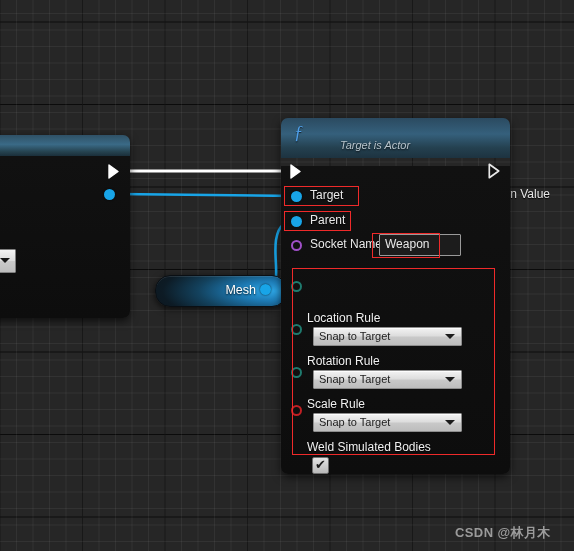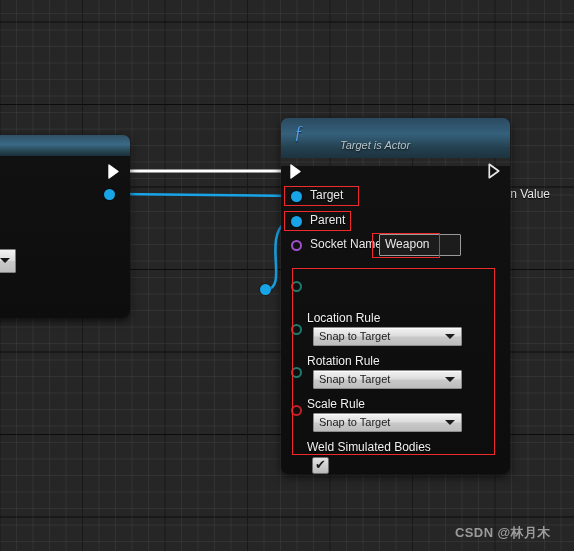--- a/index.html
+++ b/index.html
@@ -184,20 +184,23 @@
     </svg>
   </div>
 
   <div class="ret-label">Return Value</div>
   <div class="pin-dot" style="left:104px;top:189px;"></div>
 
   <div id="left-combo">
     <div class="carrow"></div>
   </div>
 
+  <div id="mesh-node">
+    <div class="mesh-label">Mesh</div>
+  </div>
   <div class="pin-dot" style="left:260px;top:284px;"></div>
 
   <div class="node" id="attach-node">
     <div class="node-head">
       <div class="fn-icon">ƒ</div>
       <div class="node-sub">Target is Actor</div>
     </div>
     <div class="node-body">
 
       <div class="pin-label" style="left:29px;top:22px;">Target</div>

